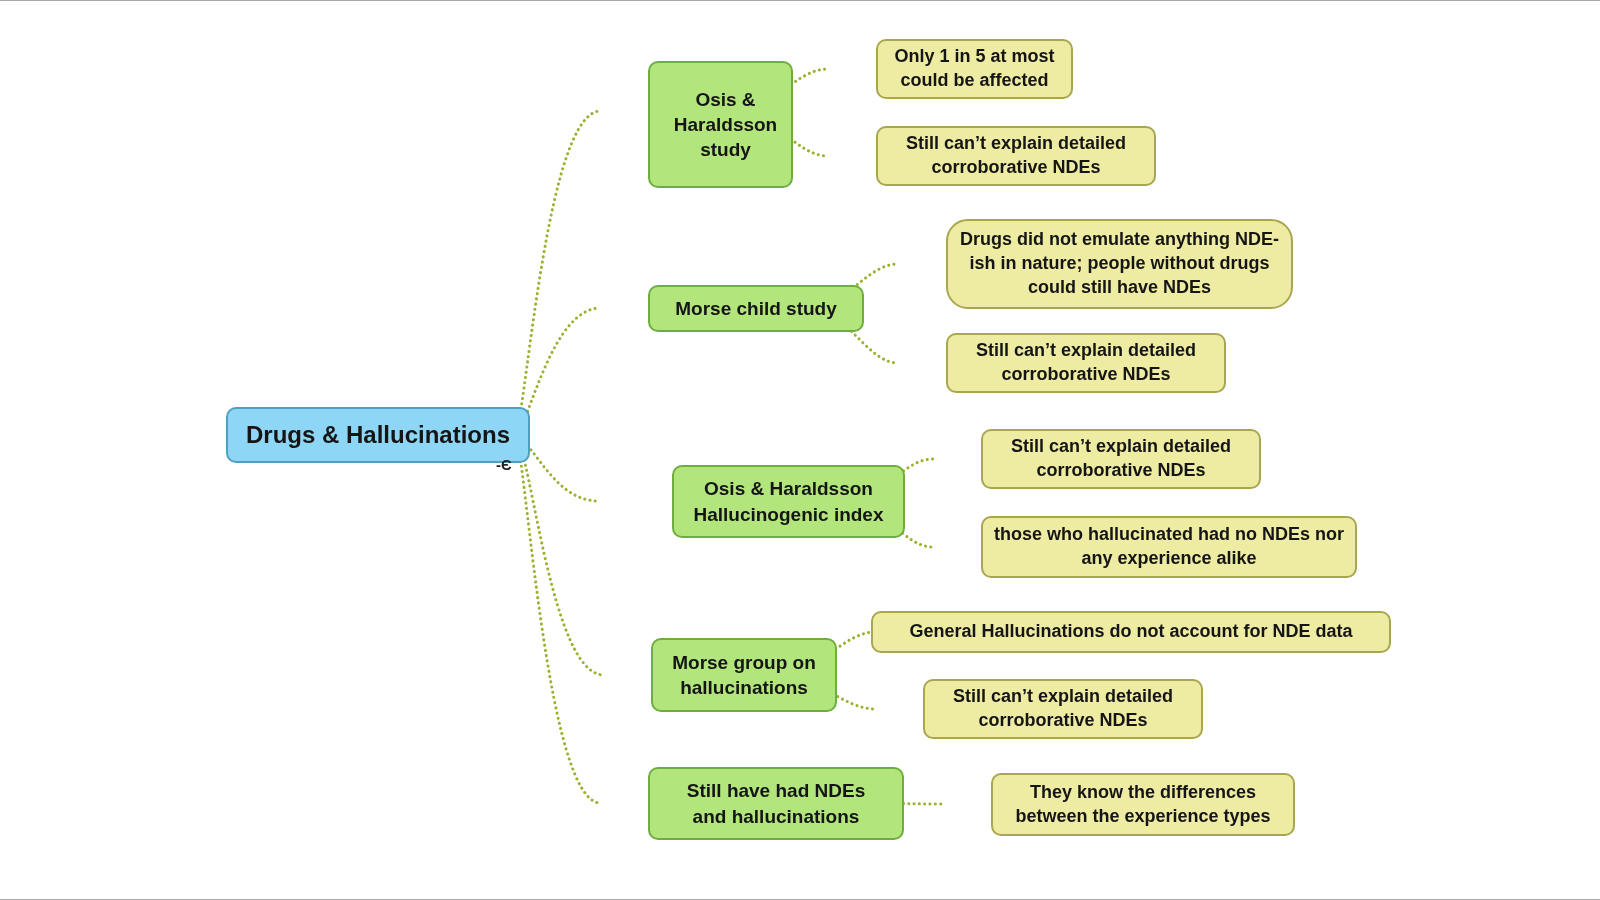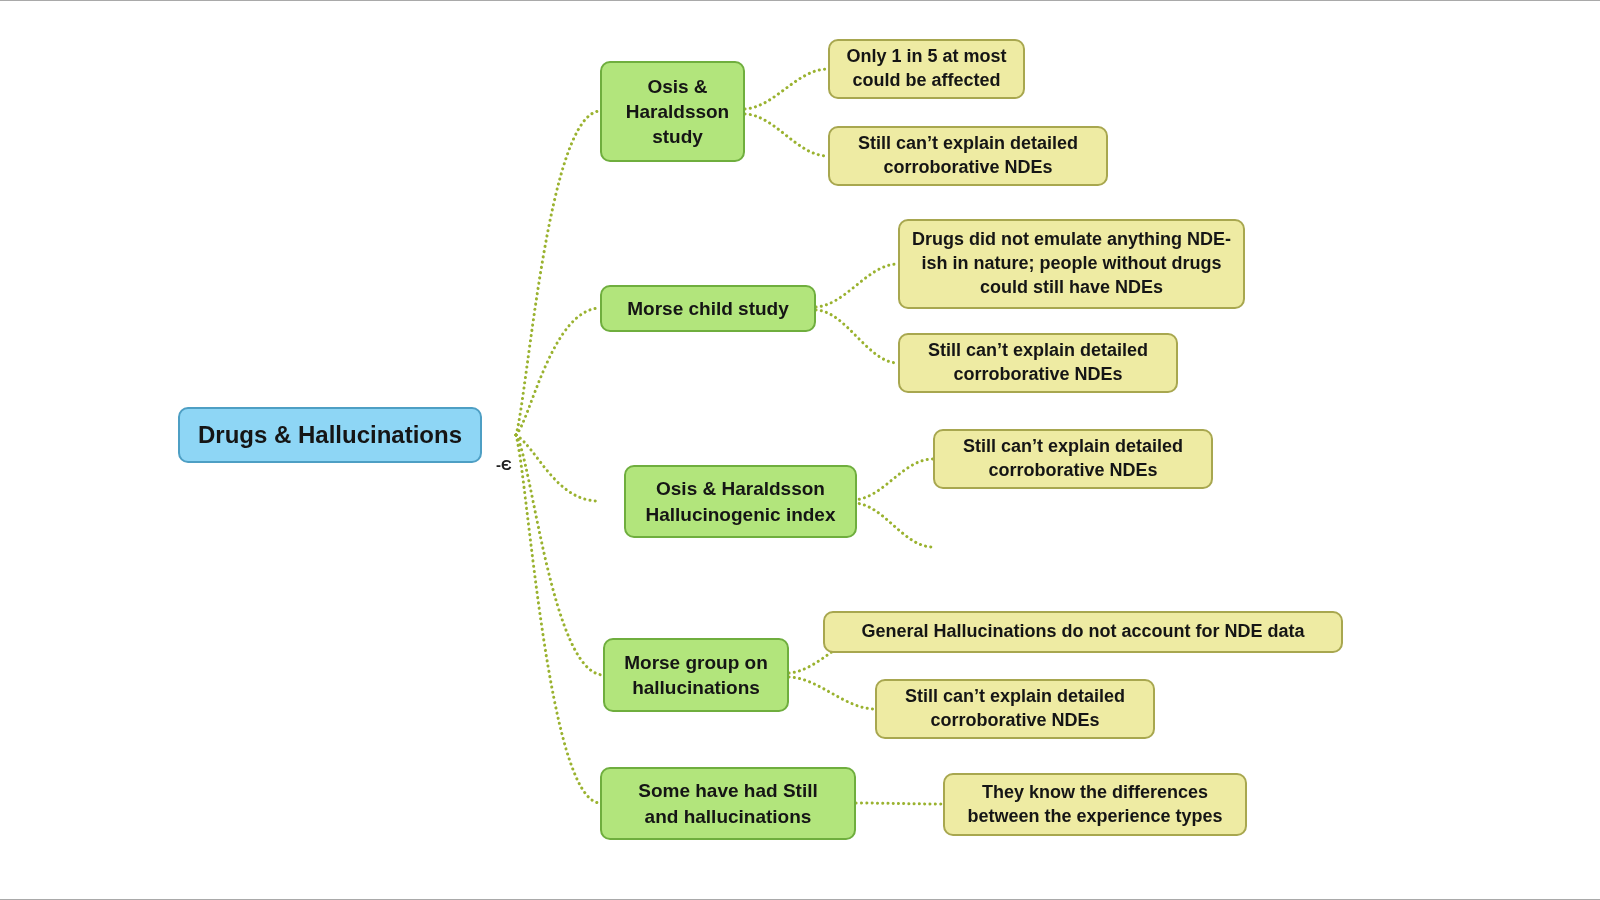--- a/index.html
+++ b/index.html
@@ -32,20 +32,21 @@
     display: flex;
     align-items: center;
     justify-content: center;
     text-align: center;
     border-radius: 10px;
     border: 2px solid;
     font-weight: bold;
     color: #151515;
     padding: 4px 10px;
     line-height: 1.32;
+    margin-left: 48px;
   }
   .root-node {
     background: var(--root-fill, #8ed6f5);
     border-color: var(--root-border, #4e9fc4);
     font-size: 24px;
   }
   .branch-node {
     background: var(--branch-fill, #b2e57c);
     border-color: var(--branch-border, #6fae3e);
     font-size: 19px;
@@ -82,40 +83,41 @@
     <path d="M854 502 C884 503 903 546 933 546"></path>
     <path d="M789 672 C819 670 845 631 875 631"></path>
     <path d="M789 676 C819 677 845 708 875 708"></path>
     <path d="M856 802 C886 802 913 803 943 803"></path>
   </svg>
 
   <div class="node root-node" style="left:178px; top:406px; width:304px; height:56px;">Drugs &amp; Hallucinations</div>
 
   <div class="collapse-marker" style="left:496px; top:455px;">-Є</div>
 
-  <div class="node branch-node" style="left:600px; top:60px; width:145px; height:101px;padding-left:20px;">Osis &amp; Haraldsson study</div>
+  <div class="node branch-node" style="left:600px; top:60px; width:145px; height:127px;padding-left:20px;">Osis &amp; Haraldsson study</div>
 
   <div class="node branch-node" style="left:600px; top:284px; width:216px; height:47px;">Morse child study</div>
 
   <div class="node branch-node" style="left:624px; top:464px; width:233px; height:73px;">Osis &amp; Haraldsson Hallucinogenic index</div>
 
   <div class="node branch-node" style="left:603px; top:637px; width:186px; height:74px;">Morse group on hallucinations</div>
 
-  <div class="node branch-node" style="left:600px; top:766px; width:256px; height:73px; padding:4px 24px;">Some have had Still and hallucinations</div>
+  <div class="node branch-node" style="left:600px; top:766px; width:256px; height:73px; padding:4px 24px;">Still have had NDEs and hallucinations</div>
 
   <div class="node leaf-node" style="left:828px; top:38px; width:197px; height:60px;">Only 1 in 5 at most could be affected</div>
 
   <div class="node leaf-node" style="left:828px; top:125px; width:280px; height:60px;">Still can’t explain detailed corroborative NDEs</div>
 
-  <div class="node leaf-node" style="left:898px; top:218px; width:347px; height:90px;">Drugs did not emulate anything NDE-ish in nature; people without drugs could still have NDEs</div>
+  <div class="node leaf-node" style="left:898px; top:218px; width:347px; height:90px;border-radius:22px;">Drugs did not emulate anything NDE-ish in nature; people without drugs could still have NDEs</div>
 
   <div class="node leaf-node" style="left:898px; top:332px; width:280px; height:60px;">Still can’t explain detailed corroborative NDEs</div>
 
   <div class="node leaf-node" style="left:933px; top:428px; width:280px; height:60px;">Still can’t explain detailed corroborative NDEs</div>
 
+  <div class="node leaf-node" style="left:933px; top:515px; width:376px; height:62px;">those who hallucinated had no NDEs nor any experience alike</div>
 
   <div class="node leaf-node" style="left:823px; top:610px; width:520px; height:42px;">General Hallucinations do not account for NDE data</div>
 
   <div class="node leaf-node" style="left:875px; top:678px; width:280px; height:60px;">Still can’t explain detailed corroborative NDEs</div>
 
   <div class="node leaf-node" style="left:943px; top:772px; width:304px; height:63px;text-align:center;">They know the differences between the experience types</div>
 
 </div>
 
 </body></html>

